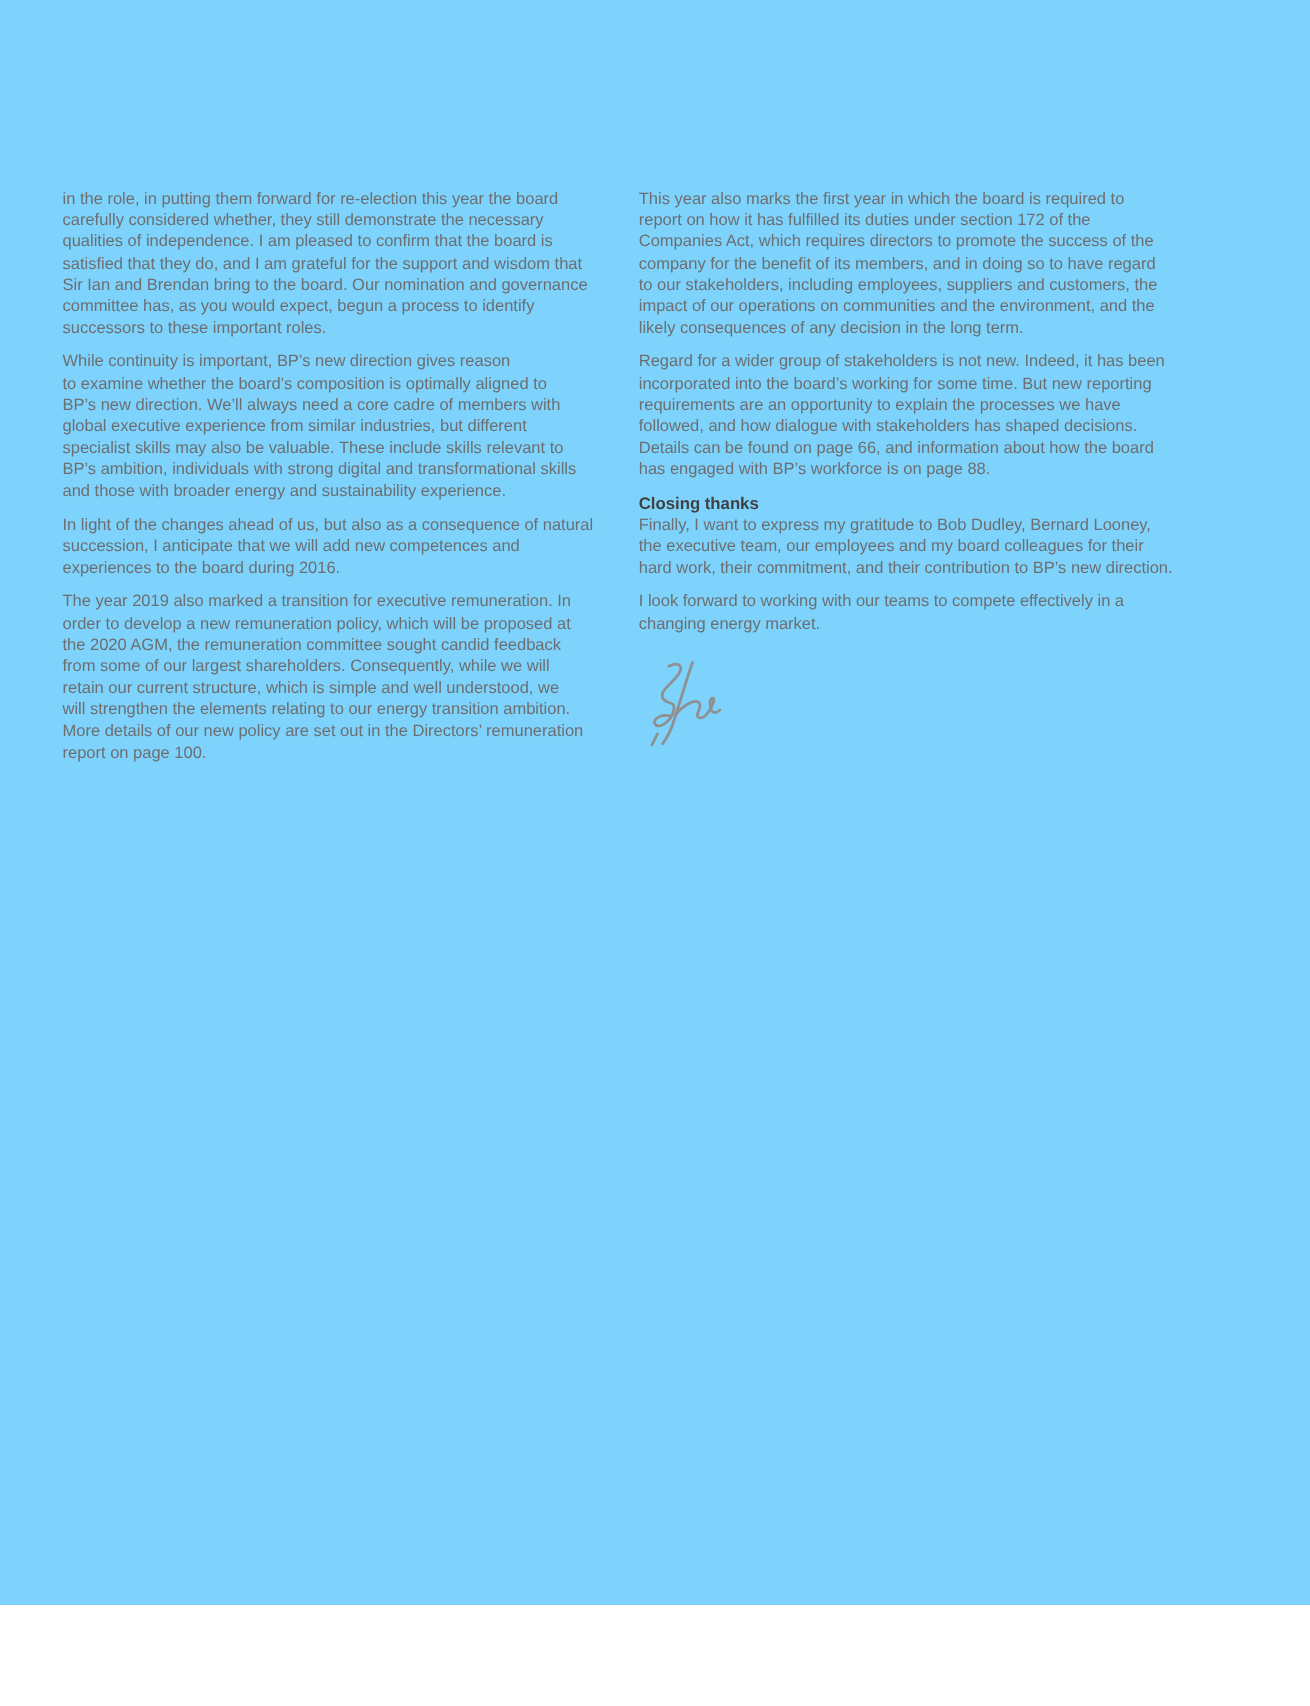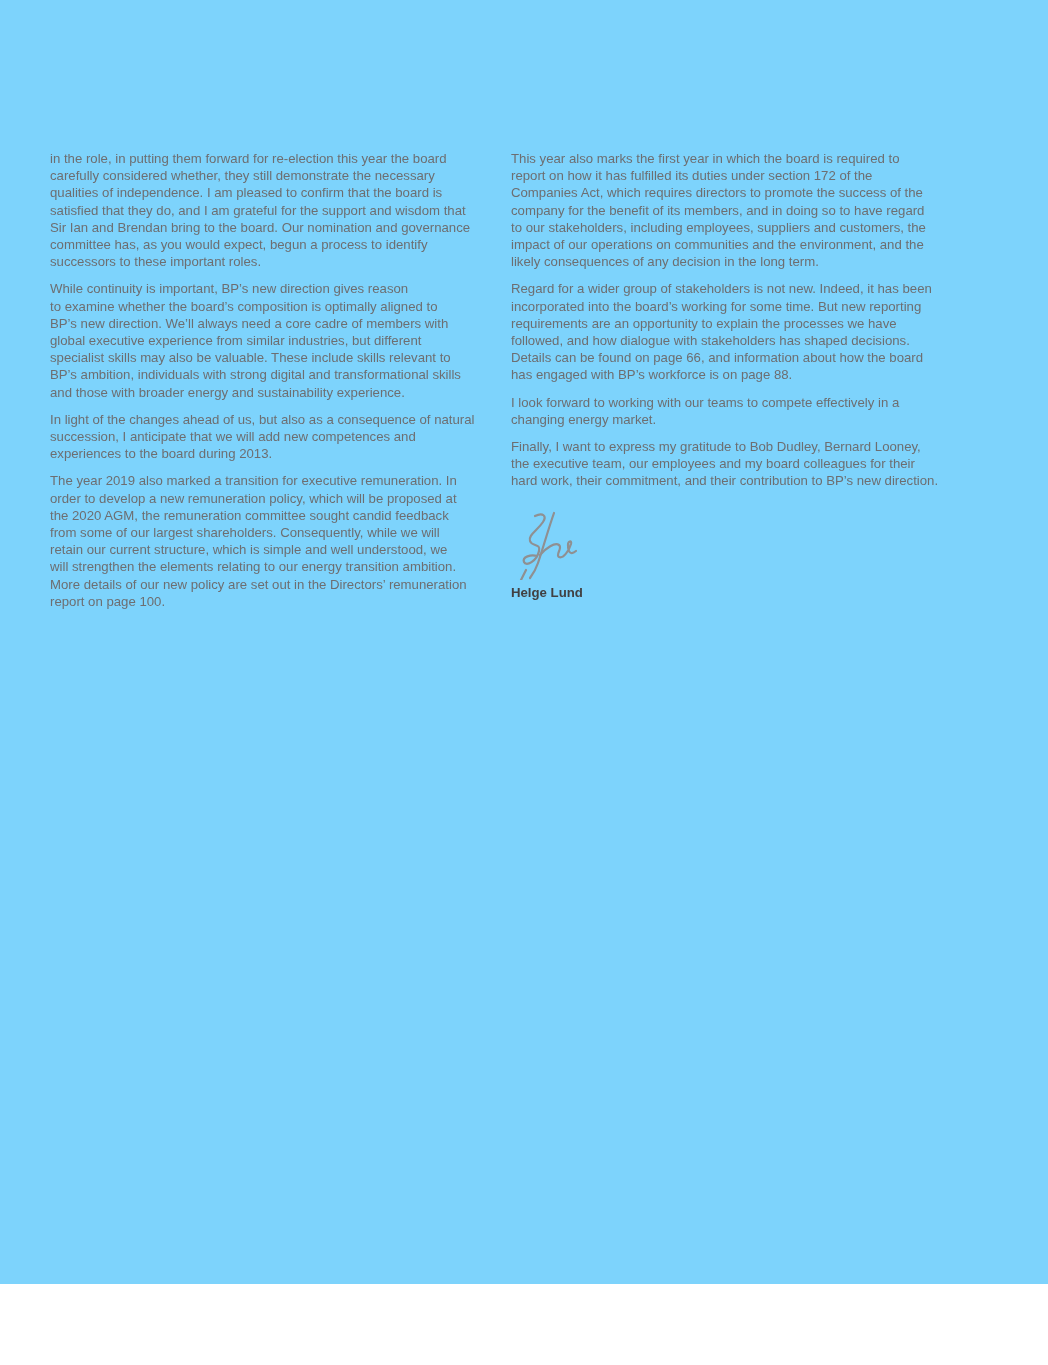--- a/index.html
+++ b/index.html
@@ -90,21 +90,21 @@
 successors to these important roles.</p>
       <p class="para">While continuity is important, BP’s new direction gives reason
 to examine whether the board’s composition is optimally aligned to
 BP’s new direction. We’ll always need a core cadre of members with
 global executive experience from similar industries, but different
 specialist skills may also be valuable. These include skills relevant to
 BP’s ambition, individuals with strong digital and transformational skills
 and those with broader energy and sustainability experience.</p>
       <p class="para">In light of the changes ahead of us, but also as a consequence of natural
 succession, I anticipate that we will add new competences and
-experiences to the board during 2013.</p>
+experiences to the board during 2016.</p>
       <p class="para">The year 2019 also marked a transition for executive remuneration. In
 order to develop a new remuneration policy, which will be proposed at
 the 2020 AGM, the remuneration committee sought candid feedback
 from some of our largest shareholders. Consequently, while we will
 retain our current structure, which is simple and well understood, we
 will strengthen the elements relating to our energy transition ambition.
 More details of our new policy are set out in the Directors’ remuneration
 report on page 100.</p>
     </div>
 
@@ -116,36 +116,36 @@
 to our stakeholders, including employees, suppliers and customers, the
 impact of our operations on communities and the environment, and the
 likely consequences of any decision in the long term.</p>
       <p class="para">Regard for a wider group of stakeholders is not new. Indeed, it has been
 incorporated into the board’s working for some time. But new reporting
 requirements are an opportunity to explain the processes we have
 followed, and how dialogue with stakeholders has shaped decisions.
 Details can be found on page 66, and information about how the board
 has engaged with BP’s workforce is on page 88.</p>
 
-      <p class="para">I look forward to working with our teams to compete effectively in a
-changing energy market.</p>
+      <h3 class="subhead">Closing thanks</h3>
       <p class="para">Finally, I want to express my gratitude to Bob Dudley, Bernard Looney,
 the executive team, our employees and my board colleagues for their
 hard work, their commitment, and their contribution to BP’s new direction.</p>
+      <p class="para">I look forward to working with our teams to compete effectively in a
+changing energy market.</p>
 
       <div class="signature-block">
         <svg class="signature-svg" width="76" height="70" viewBox="0 0 76 70" aria-hidden="true">
           <g fill="none" stroke="#8f9092" stroke-width="2.2" stroke-linecap="round">
             <path d="M22 6 C30 2 34 6 30 12 C24 21 15 25 17 31 C19 37 28 33 26 41 C24 51 13 57 11 52 C9 47 18 44 24 46"></path>
             <path d="M41 3 C36 17 30 38 25 53 C23 59 20 64 17 68"></path>
             <path d="M27 45 C33 38 42 32 46 35 C50 38 42 45 46 47 C50 49 56 41 58 34 C59 30 55 31 55 35 C55 41 57 46 63 41"></path>
             <path d="M13 60 L8 70"></path>
           </g>
         </svg>
-        <div class="sig-name">Helge Lund</div>
       </div>
     </div>
 
   </div>
 
   <div class="footer">
     <span class="page-num">82</span>
     <span class="footer-title">BP Annual Report and Form 20-F 2018</span>
   </div>
 

